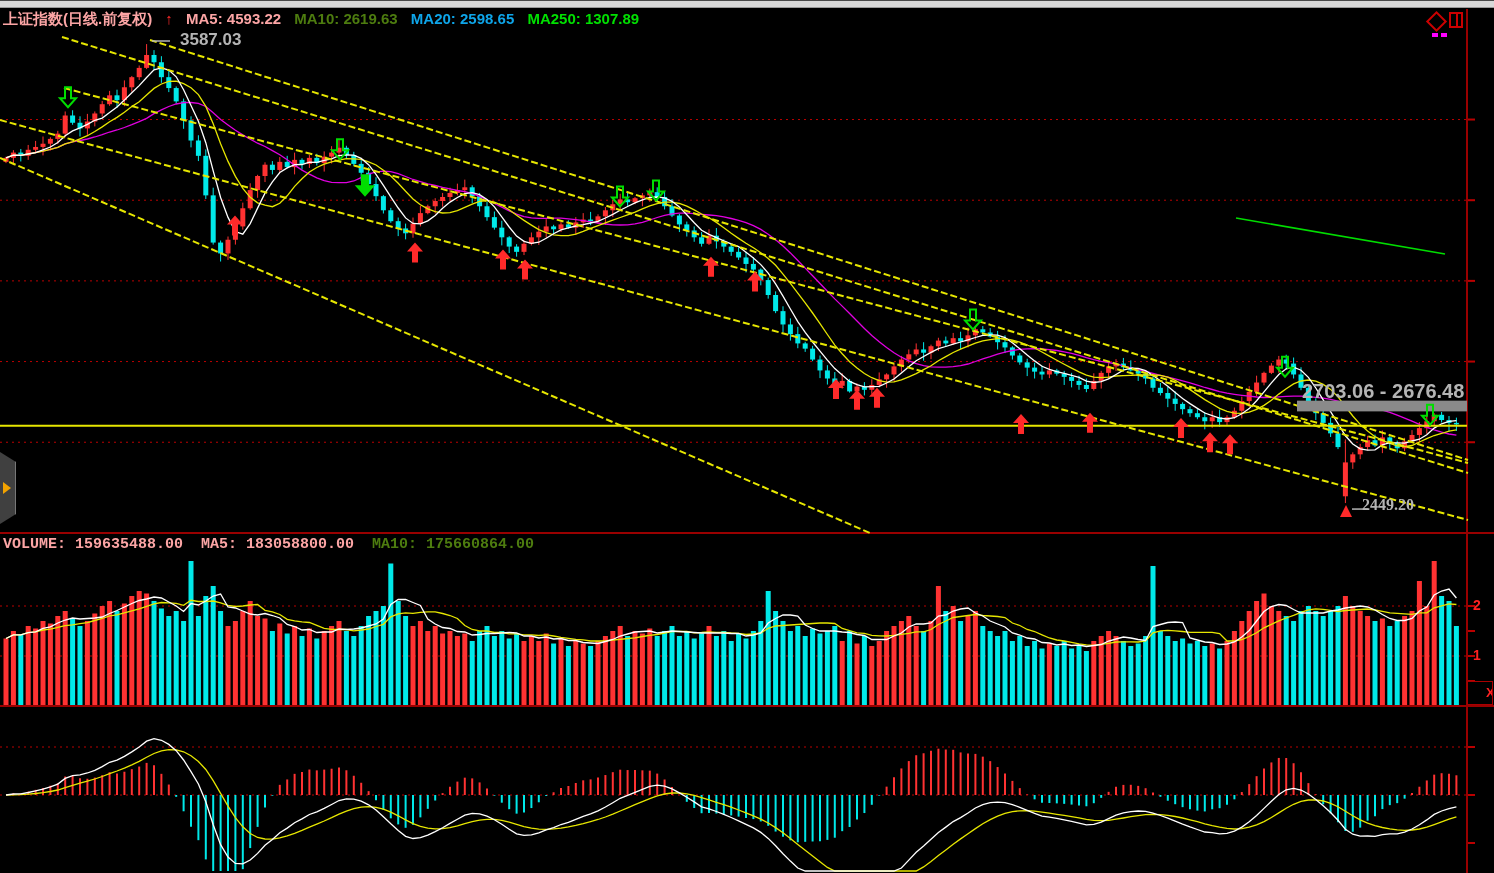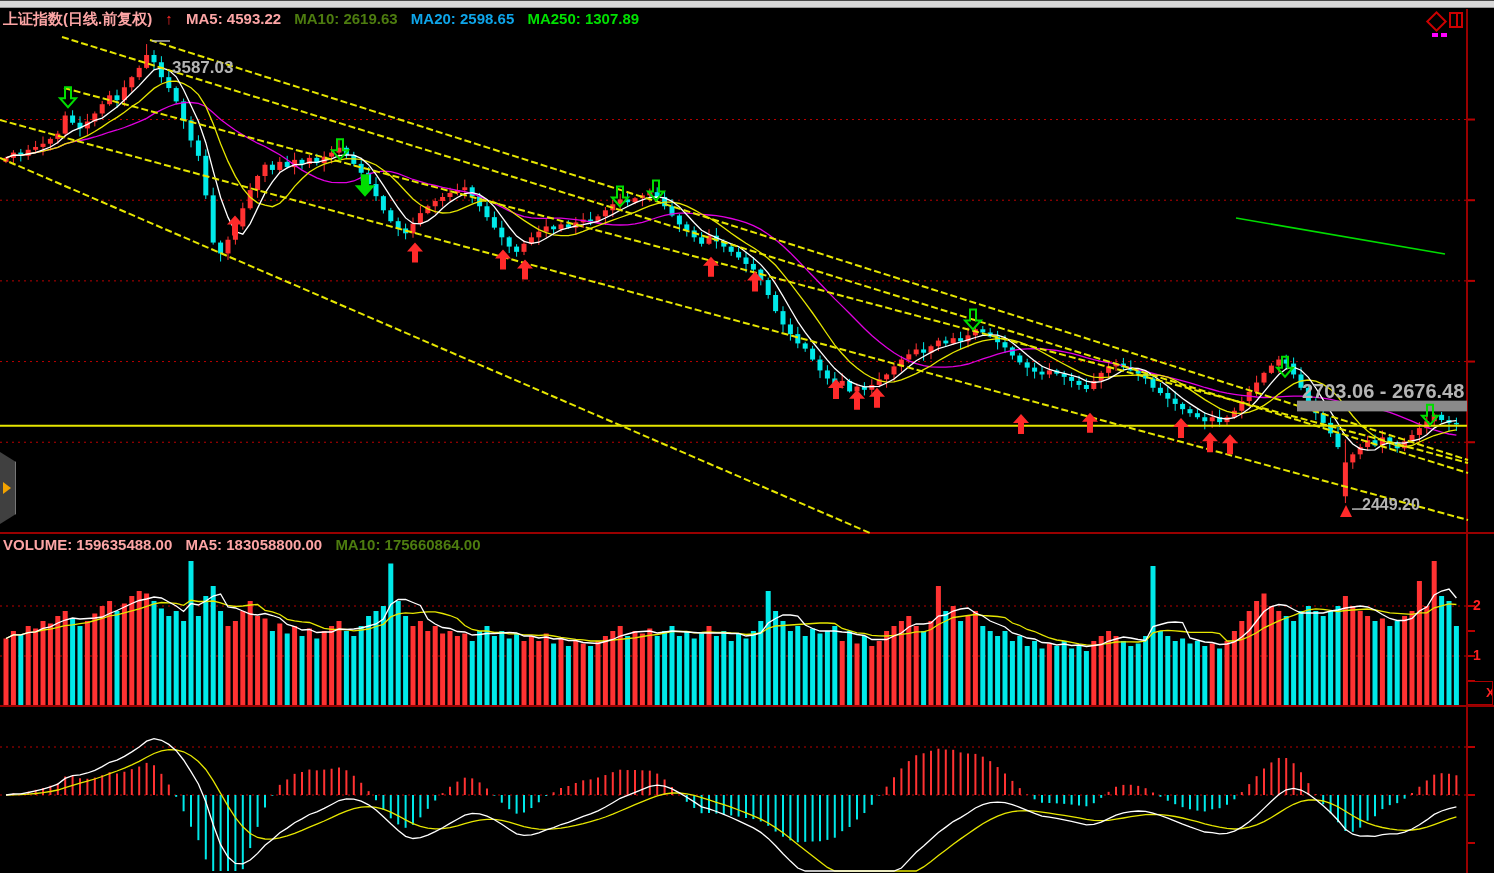--- a/index.html
+++ b/index.html
@@ -890,30 +890,30 @@
 
   <div class="hdr" style="left:3px;top:10px;">
     <span class="w">上证指数(日线.前复权)</span>
     <span class="r">↑</span>
     <span class="w">MA5: 4593.22</span>
     <span class="y">MA10: 2619.63</span>
     <span class="m">MA20: 2598.65</span>
     <span class="g">MA250: 1307.89</span>
   </div>
 
-  <div class="hdr" style="left:3px;top:536px;">
+  <div class="hdr" style="left:3px;top:536px;font-family:Liberation Mono, monospace;">
     <span class="w">VOLUME: 159635488.00</span>
     <span class="w">MA5: 183058800.00</span>
     <span class="y">MA10: 175660864.00</span>
   </div>
 
 
-  <div class="plabel" style="left:172px;top:30px;margin-top:28px;">3587.03</div>
+  <div class="plabel" style="left:180px;top:30px;">3587.03</div>
   <div class="plabel" style="left:1302px;top:380px;font-size:20px;">2703.06 - 2676.48</div>
-  <div class="plabel" style="left:1362px;top:496px;font-size:16px;">2449.20</div>
+  <div class="plabel" style="left:1362px;top:496px;font-size:16px;font-family:Liberation Serif, serif;">2449.20</div>
 
   <div class="axlabel" style="left:1473px;top:597px;">2</div>
   <div class="axlabel" style="left:1473px;top:647px;">1</div>
   <div class="cornerbox">X17</div>
 
   <div class="icon-diamond"></div>
   <div class="icon-split">
       <div class="bar"></div>
     </div>
   <div class="sq" style="left:1432px;top:33px;"></div>

